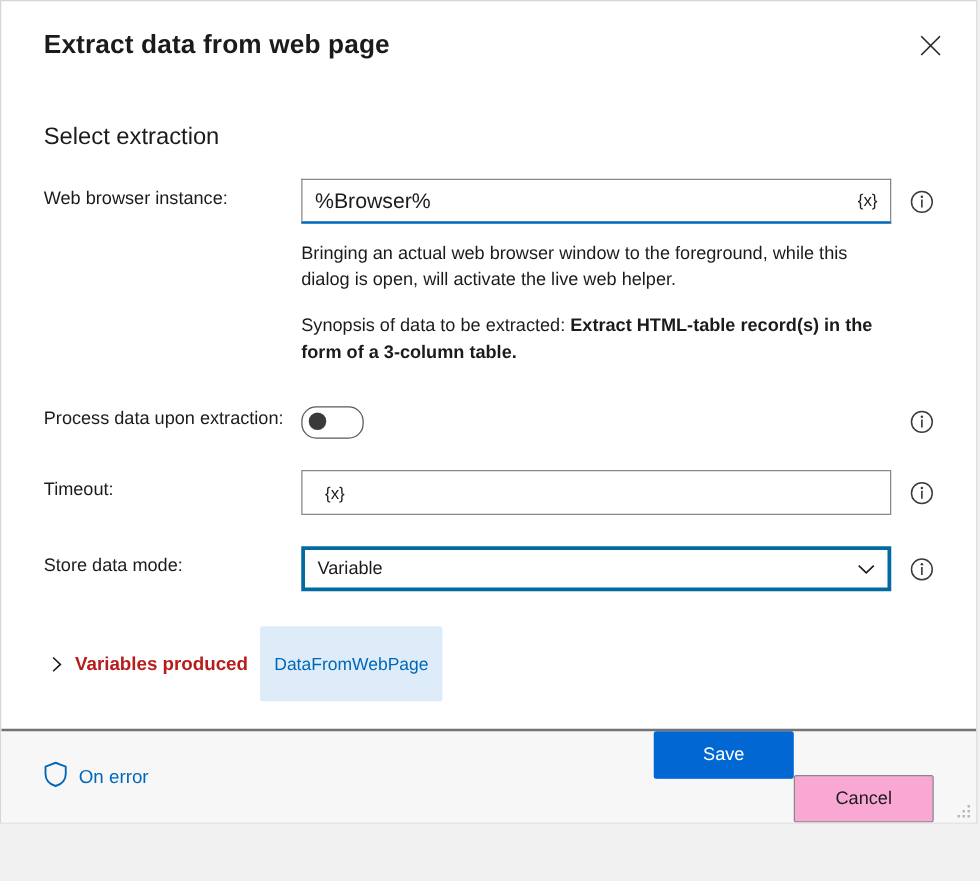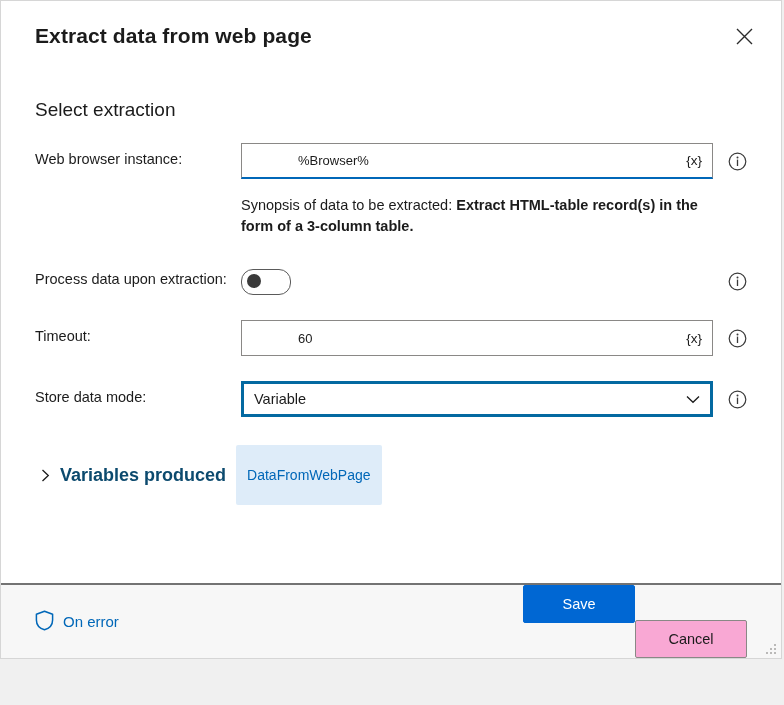--- a/index.html
+++ b/index.html
@@ -136,25 +136,24 @@
   }
   .textbox.plain {
     border: 1px solid #8a8886;
     border-bottom: 1px solid #8a8886;
   }
   .textbox input {
     border: none;
     outline: none;
     flex: 1 1 auto;
     font-family: "Liberation Sans", sans-serif;
-    font-size: 13px;
+    font-size: 17px;
     color: #1b1b1b;
     background: transparent;
     padding: 0;
-    margin-left: 46px;
   }
   .varbtn {
     font-size: 13.5px;
     color: #1b1b1b;
     padding-left: 8px;
     cursor: pointer;
     user-select: none;
   }
 
   .helptext {
@@ -214,23 +213,23 @@
     margin-top: 28px;
     padding-left: 6px;
   }
   .vars-caret {
     color: #1b1b1b;
     display: flex;
     align-items: center;
     cursor: pointer;
   }
   .vars-label {
-    font-size: 18px;
+    font-size: 15px;
     font-weight: 700;
-    color: #0c4a6e;
+    color: #b91c1c;
     cursor: pointer;
   }
   .var-chip {
     background: #deecf9;
     color: #0067b8;
     font-size: 14px;
     padding: 22px 11px;
     border-radius: 2px;
     cursor: pointer;
   }
@@ -321,20 +320,21 @@
           <circle cx="9.5" cy="9.5" r="8.3" fill="none" stroke="currentColor" stroke-width="1.2"></circle>
           <circle cx="9.5" cy="5.4" r="1" fill="currentColor"></circle>
           <rect x="8.85" y="7.6" width="1.3" height="6.4" fill="currentColor"></rect>
         </svg>
       </div>
     </div>
 
     <div class="field-row">
       <div class="field-label"></div>
       <div class="field-control">
+        <div class="helptext">Bringing an actual web browser window to the foreground, while this dialog is open, will activate the live web helper.</div>
         <div class="helptext second"><span>Synopsis of data to be extracted: </span><b>Extract HTML-table record(s) in the form of a 3-column table.</b></div>
       </div>
       <div class="info-icon" style="visibility:hidden"></div>
     </div>
 
     <div class="field-row" style="margin-top:26px">
       <div class="field-label">Process data upon extraction:</div>
       <div class="field-control">
         <div class="toggle">
           <div class="knob"></div>
@@ -346,21 +346,20 @@
           <circle cx="9.5" cy="5.4" r="1" fill="currentColor"></circle>
           <rect x="8.85" y="7.6" width="1.3" height="6.4" fill="currentColor"></rect>
         </svg>
       </div>
     </div>
 
     <div class="field-row" style="margin-top:25px">
       <div class="field-label">Timeout:</div>
       <div class="field-control">
         <div class="textbox plain">
-          <input type="text" value="60" style="">
           <span class="varbtn">{x}</span>
         </div>
       </div>
       <div class="info-icon">
         <svg width="19" height="19" viewBox="0 0 19 19" aria-hidden="true">
           <circle cx="9.5" cy="9.5" r="8.3" fill="none" stroke="currentColor" stroke-width="1.2"></circle>
           <circle cx="9.5" cy="5.4" r="1" fill="currentColor"></circle>
           <rect x="8.85" y="7.6" width="1.3" height="6.4" fill="currentColor"></rect>
         </svg>
       </div>

